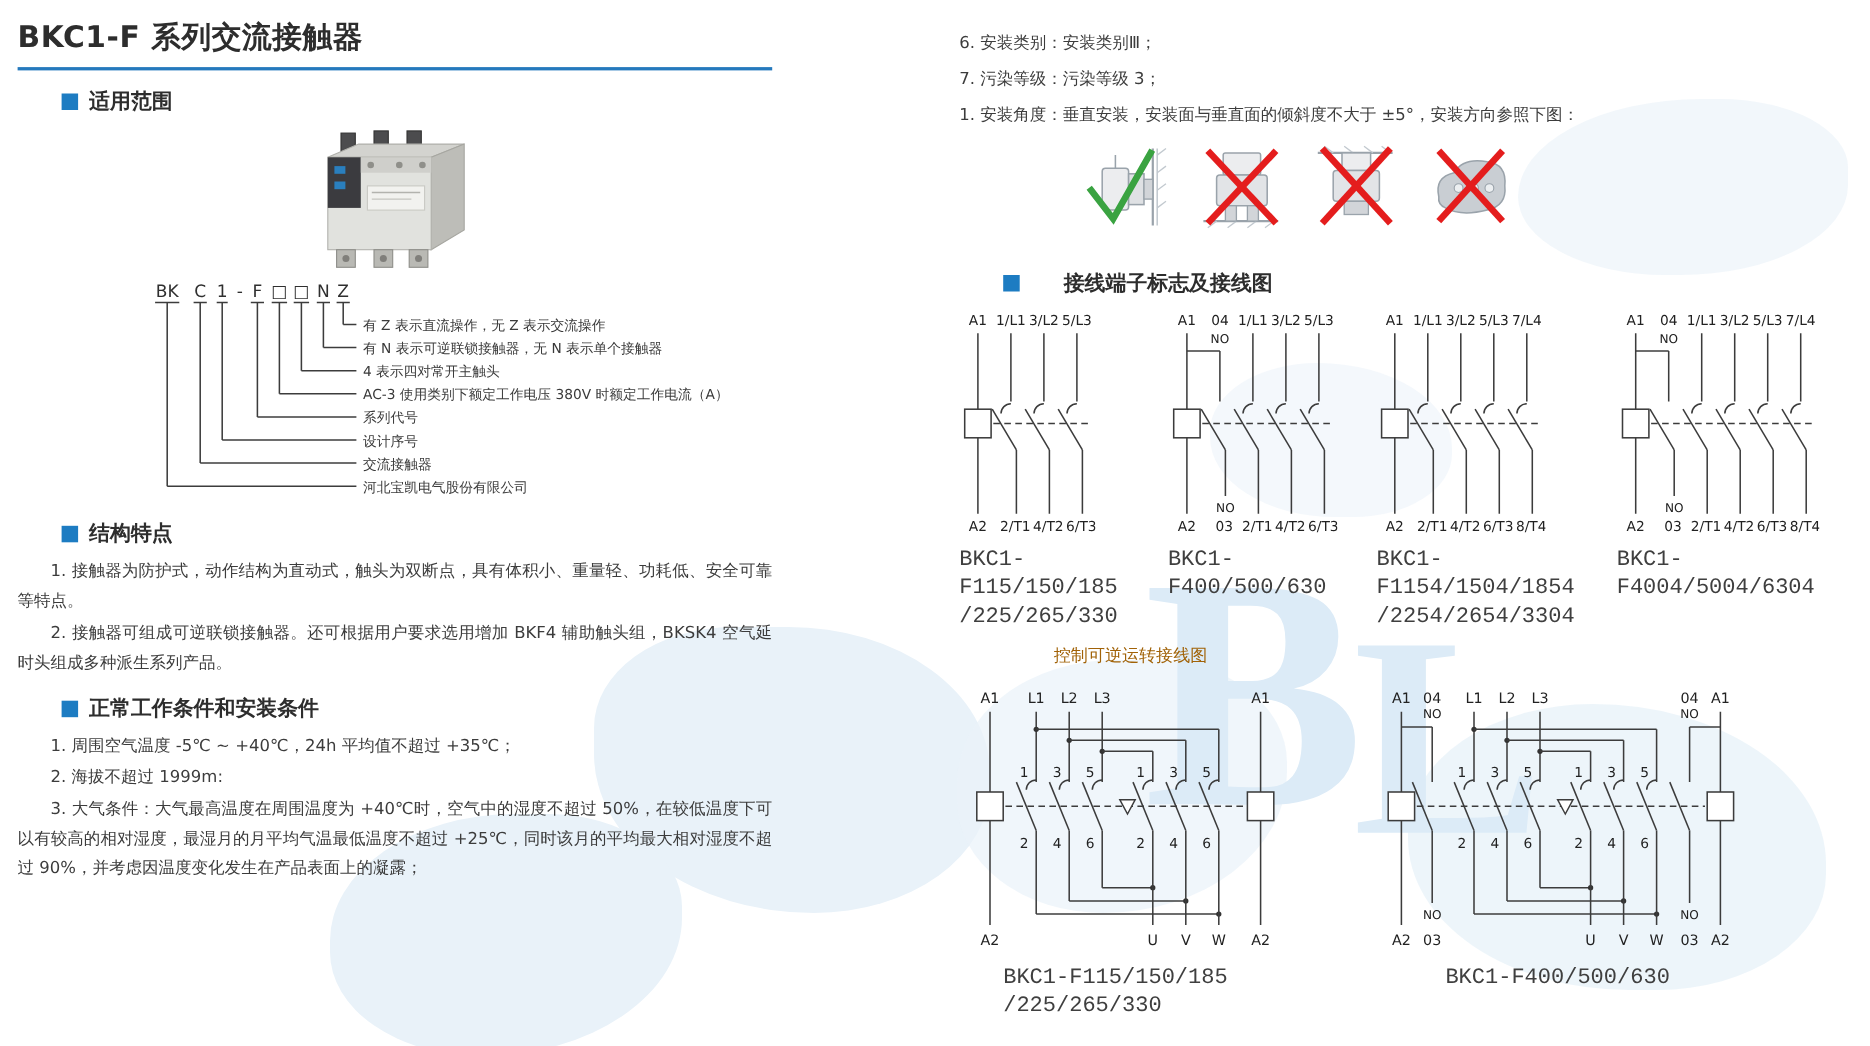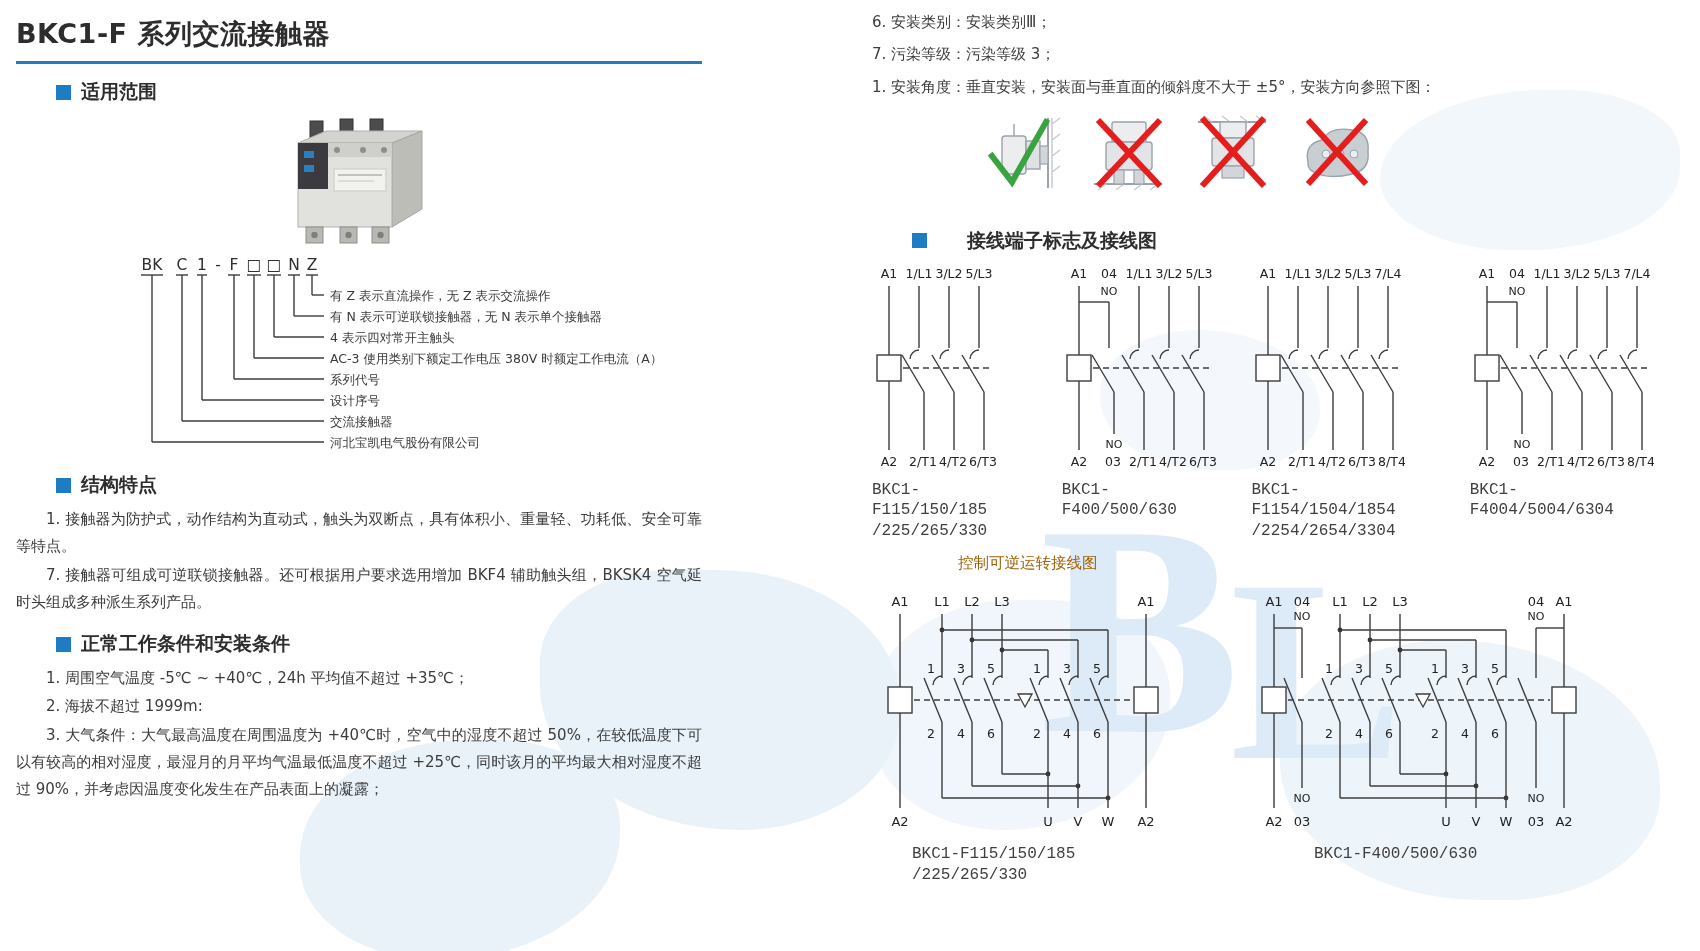--- a/index.html
+++ b/index.html
@@ -14,27 +14,27 @@
   .title{font-size:27px;font-weight:bold;color:#2d2d2d;margin:0;padding:4px 0 9px 0;
          border-bottom:3px solid #2579bd;letter-spacing:.5px;}
   .sec{display:flex;align-items:center;gap:10px;margin:15px 0 8px 0;padding-left:40px;}
   .sq{width:15px;height:15px;background:#1d7cc2;flex:0 0 auto;}
   .sec h2{font-size:19px;margin:0;color:#2d2d2d;font-weight:bold;}
   .para{font-size:15px;line-height:1.84;text-align:justify;text-indent:2em;margin:2px 0;color:#3c3c3c;}
   .numitem{font-size:15px;line-height:1.82;text-indent:2em;margin:1px 0;text-align:justify;color:#3c3c3c;}
   .photo{display:flex;justify-content:center;margin:2px 0 0 0;}
   .modelwrap{margin:2px 0 0 120px;}
   
-  .col-r{position:absolute;left:872px;top:3px;width:816px;}
+  .col-r{position:absolute;left:872px;top:20px;width:816px;}
   .rnote{font-size:15px;line-height:1.75;margin:6px 0;color:#3c3c3c;}
   .pictos{display:flex;gap:24px;margin:10px 0 0 112px;}
   .wiring-sec{margin-top:32px;gap:40px;}
   .tdiagrams{display:flex;margin-top:12px;}
   .td{margin-right:28px;}
-  .cap{font-family:"Liberation Mono",monospace;font-size:16px;color:#3f3f3f;line-height:1.28;margin-top:4px;}
+  .cap{font-family:"Liberation Mono",monospace;font-size:20px;color:#3f3f3f;line-height:1.28;margin-top:4px;}
   .revnote{margin:12px 0 0 86px;font-family:"Liberation Serif",serif;font-size:15.5px;color:#a16207;}
   .revrow{display:flex;margin-top:8px;}
   .revblock2{margin-left:76px;}
   .revcap1{margin-left:40px;}
   .revcap2{margin-left:62px;}
   svg{display:block;}
 </style>
 </head>
 <body>
 
@@ -136,21 +136,21 @@
           <line x1="16" y1="187" x2="188" y2="187" stroke="#3c3c3c" stroke-width="1.4"></line>
           <text x="194" y="192" fill="#3a3a3a" font-size="12.5" text-anchor="start" font-family="&quot;DejaVu Sans&quot;,sans-serif">河北宝凯电气股份有限公司</text>
         </svg>
     </div>
 
     <div class="sec">
       <span class="sq"></span>
       <h2>结构特点</h2>
     </div>
     <p class="numitem">1. 接触器为防护式，动作结构为直动式，触头为双断点，具有体积小、重量轻、功耗低、安全可靠等特点。</p>
-    <p class="numitem">7. 接触器可组成可逆联锁接触器。还可根据用户要求选用增加 BKF4 辅助触头组，BKSK4 空气延时头组成多种派生系列产品。</p>
+    <p class="numitem">2. 接触器可组成可逆联锁接触器。还可根据用户要求选用增加 BKF4 辅助触头组，BKSK4 空气延时头组成多种派生系列产品。</p>
 
     <div class="sec">
       <span class="sq"></span>
       <h2>正常工作条件和安装条件</h2>
     </div>
     <p class="numitem">1. 周围空气温度 -5℃ ~ +40℃，24h 平均值不超过 +35℃；</p>
     <p class="numitem">2. 海拔不超过 1999m:</p>
     <p class="numitem">3. 大气条件：大气最高温度在周围温度为 +40℃时，空气中的湿度不超过 50%，在较低温度下可以有较高的相对湿度，最湿月的月平均气温最低温度不超过 +25℃，同时该月的平均最大相对湿度不超过 90%，并考虑因温度变化发生在产品表面上的凝露；</p>
 
   </div>

